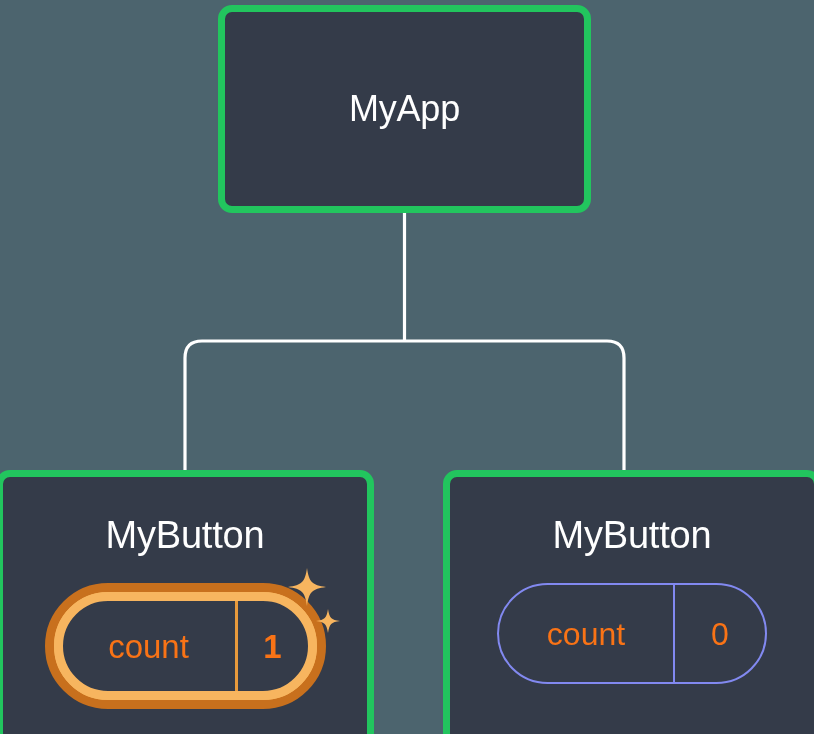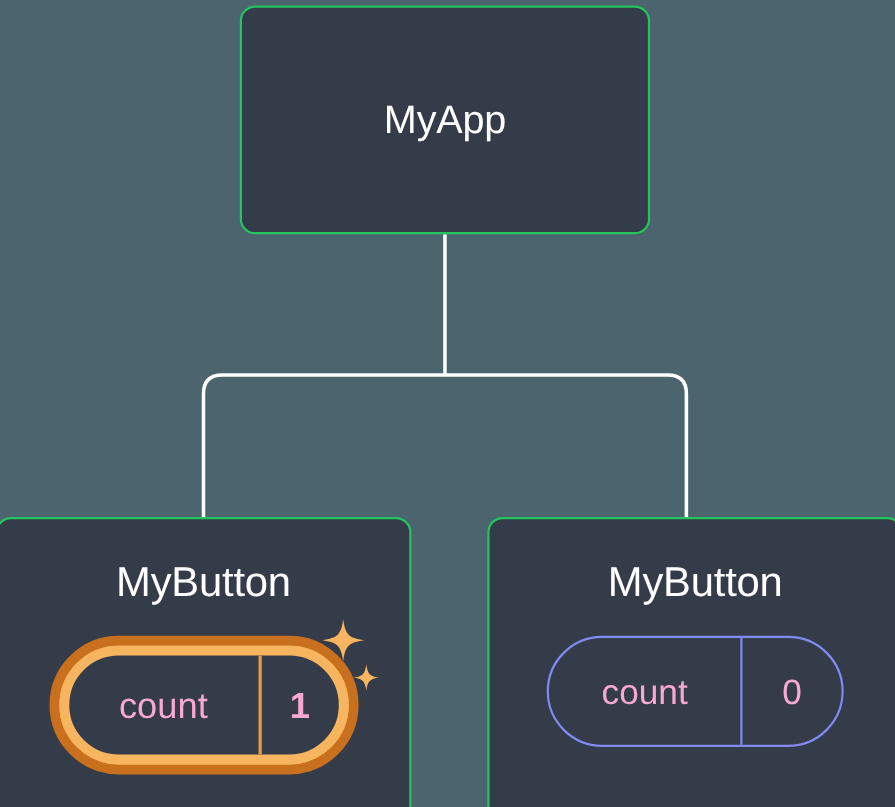--- a/index.html
+++ b/index.html
@@ -25,21 +25,21 @@
     left: 0;
     top: 0;
     width: 814px;
     height: 734px;
     pointer-events: none;
   }
   .node-card {
     position: absolute;
     box-sizing: border-box;
     background: #343b49;
-    border: 2px solid #22c55e;
+    border: 7px solid #22c55e;
     border-radius: 14px;
     display: flex;
     flex-direction: column;
     align-items: center;
   }
   #node-myapp {
     left: 218px;
     top: 5px;
     width: 373px;
     height: 208px;
@@ -82,21 +82,21 @@
     display: flex;
     align-items: stretch;
     height: 101px;
     border-radius: 52px;
   }
   .state-pill .pill-key,
   .state-pill .pill-value {
     display: flex;
     align-items: center;
     justify-content: center;
-    color: #f9a8d4;
+    color: #f97316;
     font-size: 32px;
     line-height: 1;
     white-space: nowrap;
   }
   
   .state-pill.normal {
     border: 2px solid #8289f0;
     width: 270px;
   }
   .state-pill.normal .pill-key {

